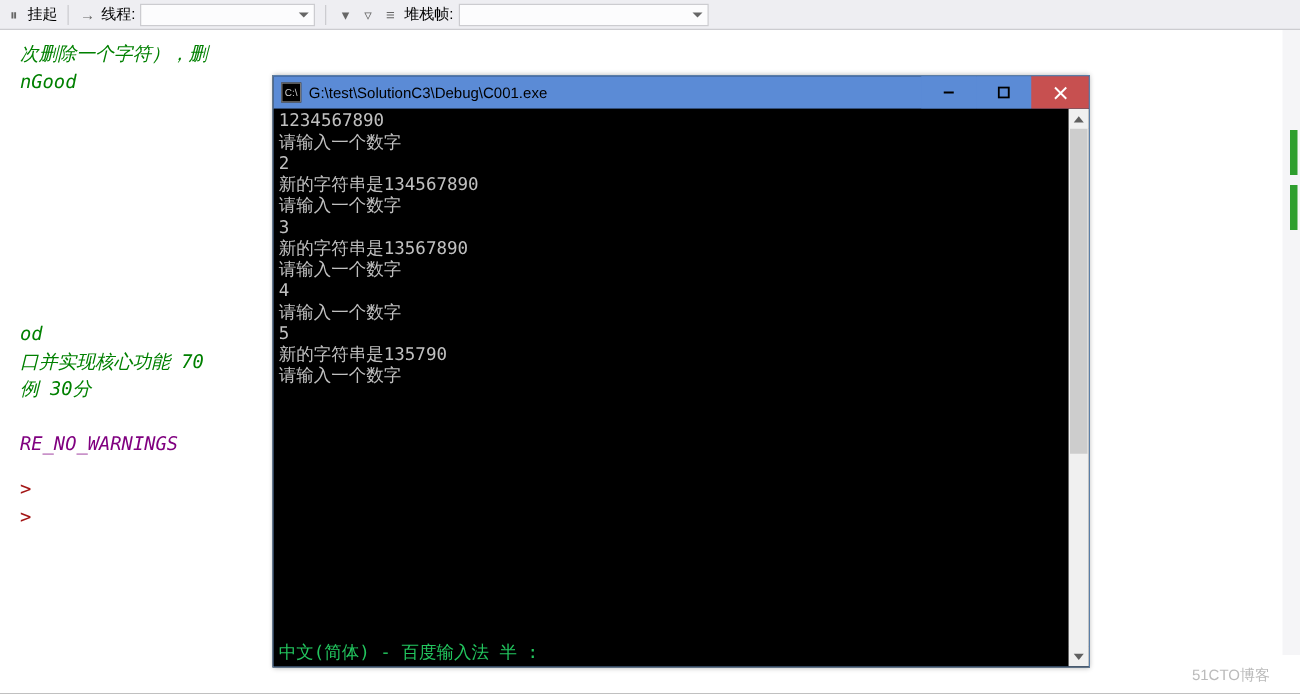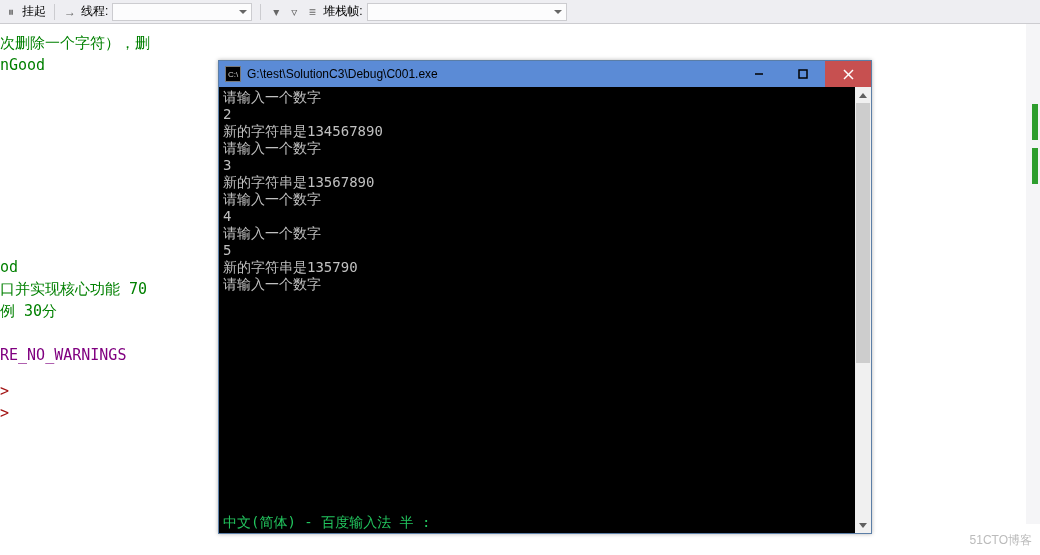--- a/index.html
+++ b/index.html
@@ -51,21 +51,21 @@
       position: absolute;
       top: 24px; left: 0;
       width: 100%;
       padding: 8px 0 0 0;
       font-family: Consolas, monospace;
       font-size: 15px;
       color: #333;
       line-height: 22px;
       z-index: 1;
     }
-    .code-line { padding-left: 0; }
+    .code-line { padding-left: 16px; font-style: italic; }
     .green { color: #008000; }
     .red { color: #a31515; }
     .purple { color: #800080; }
     .spacer-block { height: 180px; }
     .right-marks {
       position: absolute;
       right: 0;
       top: 24px;
       width: 14px;
       height: 500px;
@@ -147,21 +147,21 @@
     }
     .console-scrollbar .arrow { position:absolute; left:0; width:16px; height:16px; background:#f0f0f0; display:flex; align-items:center; justify-content:center; }
     .console-scrollbar .arrow.up{top:0;} .console-scrollbar .arrow.down{bottom:0;}
     .console-scrollbar .tri-up{width:0;height:0;border-left:4px solid transparent;border-right:4px solid transparent;border-bottom:5px solid #606060;}
     .console-scrollbar .tri-down{width:0;height:0;border-left:4px solid transparent;border-right:4px solid transparent;border-top:5px solid #606060;}
     .console-line { white-space: pre; }
     .ime-line { position:absolute; bottom:2px; left:4px; color:#22c55e; }
     .watermark {
       position: absolute;
       bottom: 6px;
-      right: 8px;
+      right: 24px;
       color: #bbb;
       font-size: 12px;
       z-index: 20;
     }
   </style>
 </head>
 <body>
 
 <div class="toolbar">
   <span class="ticon">⏸</span>
@@ -220,20 +220,21 @@
       </div>
       <div class="winbtn close">
         <svg width="11" height="11">
             <line x1="1" y1="1" x2="10" y2="10" stroke-width="1.5"></line>
             <line x1="10" y1="1" x2="1" y2="10" stroke-width="1.5"></line>
           </svg>
       </div>
     </div>
   </div>
   <div class="console-body">
+    <div class="console-line">1234567890</div>
     <div class="console-line">请输入一个数字</div>
     <div class="console-line">2</div>
     <div class="console-line">新的字符串是134567890</div>
     <div class="console-line">请输入一个数字</div>
     <div class="console-line">3</div>
     <div class="console-line">新的字符串是13567890</div>
     <div class="console-line">请输入一个数字</div>
     <div class="console-line">4</div>
     <div class="console-line">请输入一个数字</div>
     <div class="console-line">5</div>

